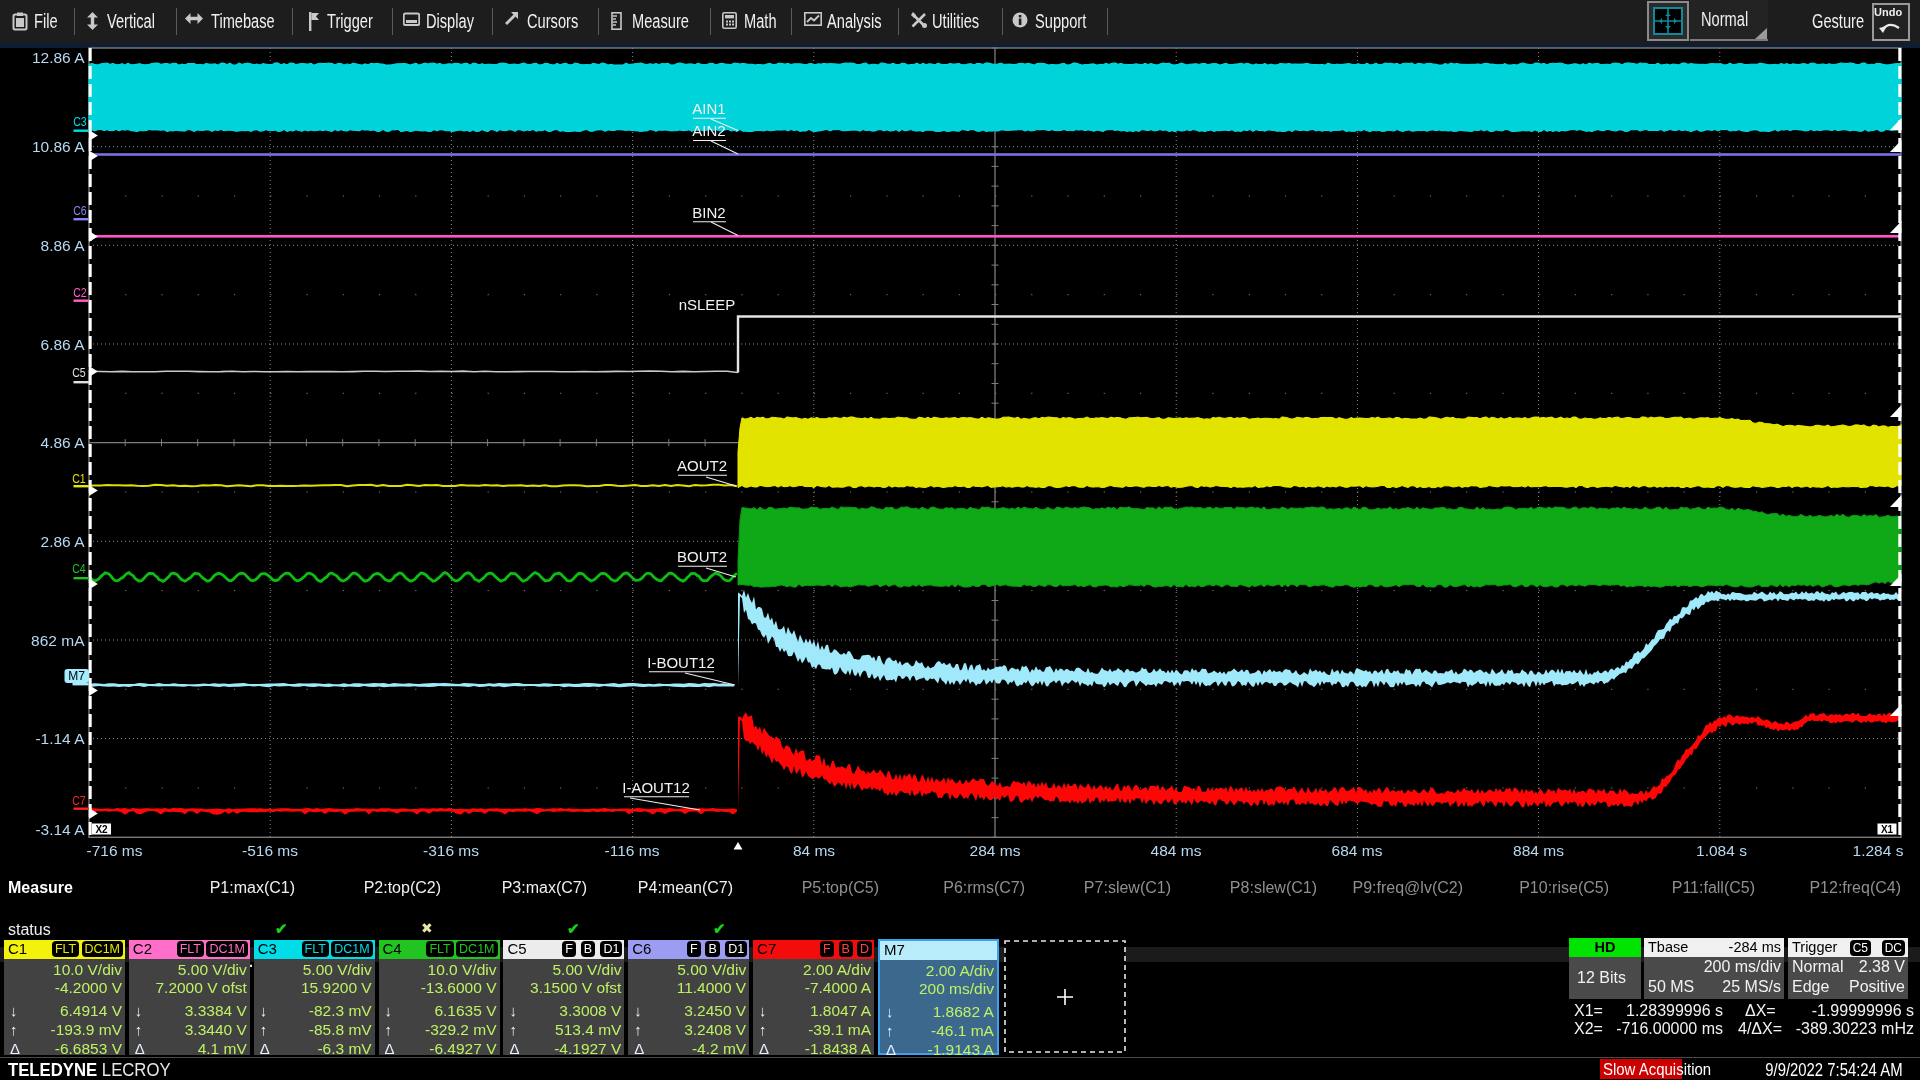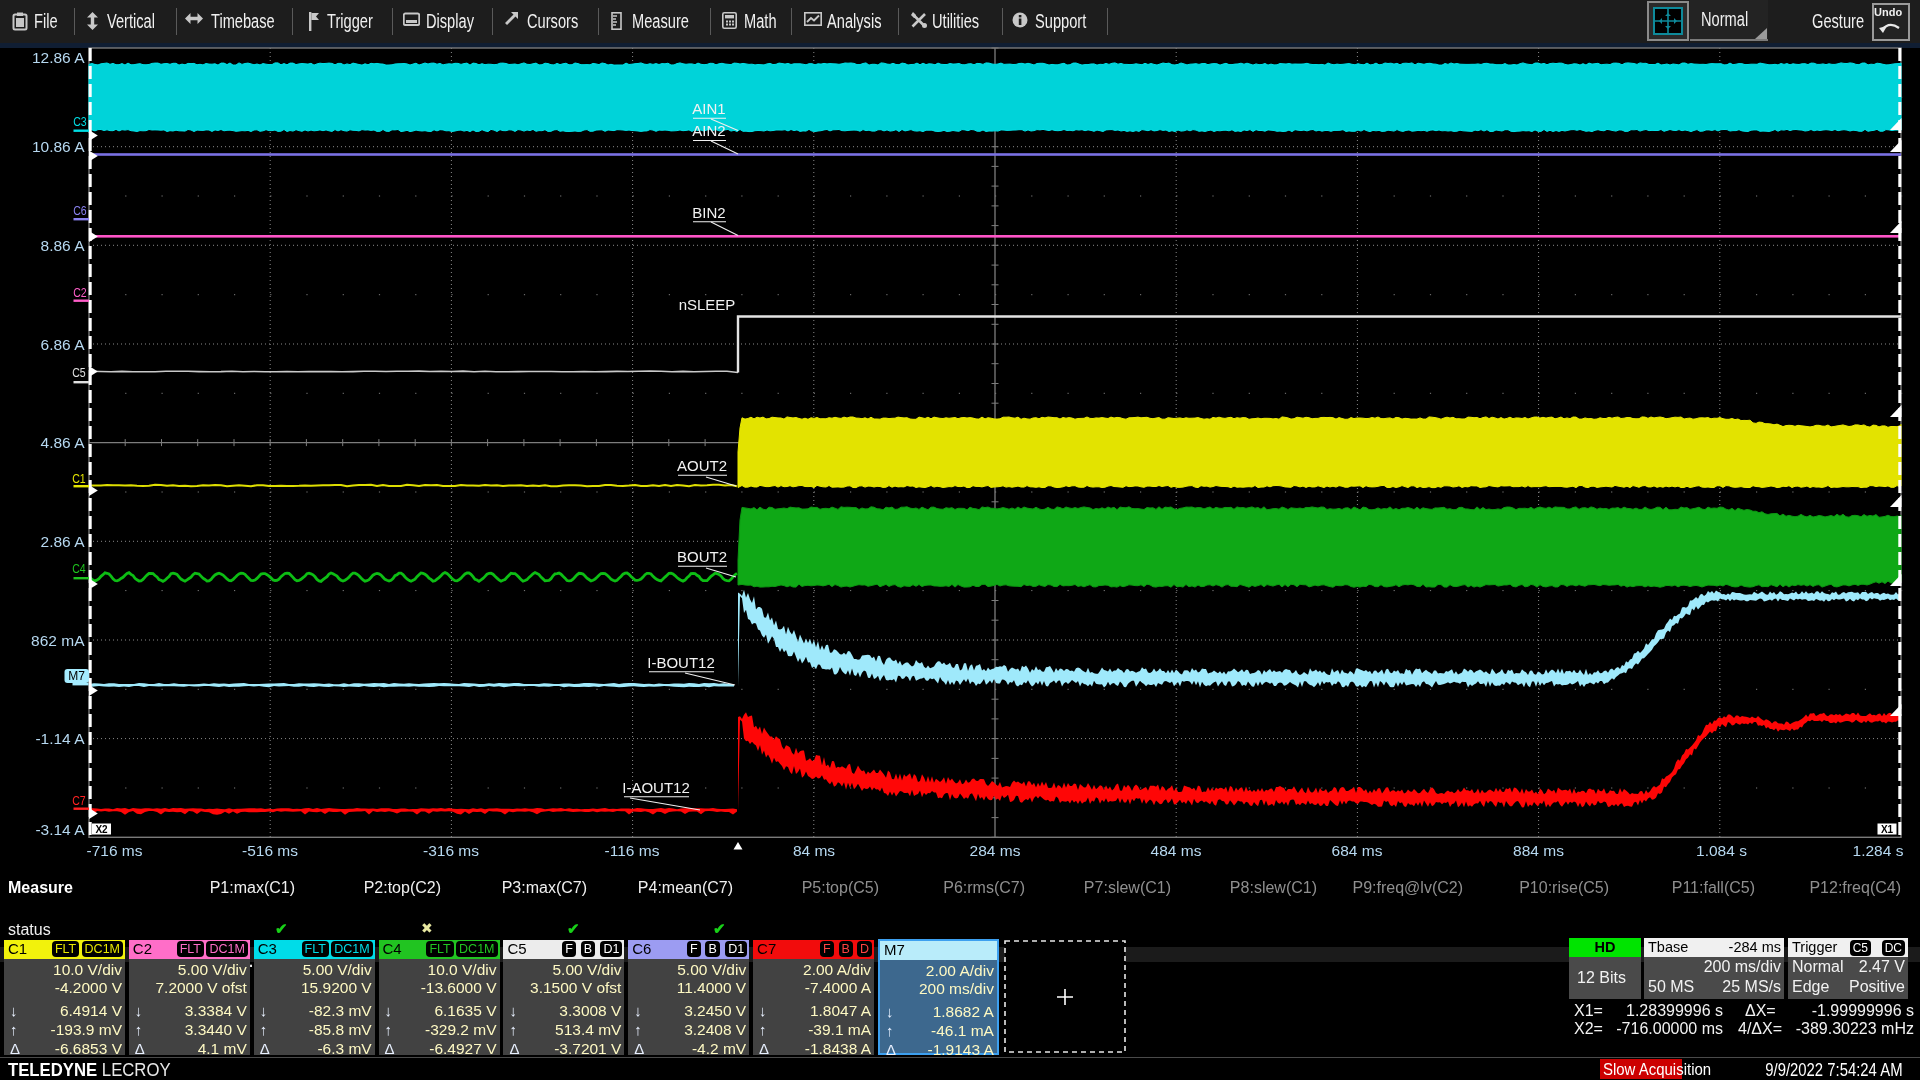--- a/index.html
+++ b/index.html
@@ -11,21 +11,21 @@
 .micon { position:absolute; top:12px; }
 #measure-row1 { left:0; top:876px; width:1920px; height:23px; }
 #measure-row2 { left:0; top:947px; width:1920px; height:15px; background:#1b1b1b; }
 #measure-row3 { left:0; top:920px; width:1682px; height:19px;padding-left:8px; }
 .mcell { position:absolute; font-size:16px; color:#f0f0f0; text-align:right; width:130px; }
 .mgrey { color:#8f8f8f; }
 .dbox { position:absolute; top:940px; width:121px; height:114.5px; background:#424242; }
 .dhdr { height:18.5px; font-size:15px; color:#000; padding-left:4px; line-height:18px; position:relative;}
 .badge { position:absolute; top:1px; background:#000; border-radius:4px; font-size:12.5px;
          line-height:16px; padding:0 3px; }
-.dline { position:absolute; right:3px; font-size:15.5px; color:#fef9c3; white-space:nowrap;text-align:center; }
+.dline { position:absolute; right:3px; font-size:15.5px; color:#bef264; white-space:nowrap;text-align:center; }
 .dsym { position:absolute; left:6px; font-size:15px; color:#e8f0ff; }
 .rbox { position:absolute; top:938px; }
 .rhdr { height:19px; font-size:14.5px; color:#000; line-height:18px; position:relative; }
 .rbody { height:42px; background:#4a4a4a; position:relative; font-size:15px; color:#f2f2f2; }
 .xline { position:absolute; font-size:16px; color:#f2f2f2; white-space:nowrap; }
 #statusbar { left:0; top:1057px; width:1920px; height:23px; background:#000; border-top:1px solid #4a4a4a; }
 </style></head><body>
 <div id="menubar" class="abs">
     <svg class="micon" style="left:12px" width="16" height="19" viewBox="0 0 16 19">
       <rect x="1.5" y="2.5" width="13" height="15" rx="1.5" fill="none" stroke="#c8c8c8" stroke-width="2"></rect>
@@ -310,21 +310,21 @@
     <div class="dsym" style="top:61.5px">↓</div>
     <div class="dsym" style="top:81px">↑</div>
     <div class="dsym" style="top:99.5px">Δ</div>
   </div>
 <div class="dbox" style="left:503.4px">
     <div class="dhdr" style="background:#ececec">C5<div class="badge" style="right:2.0px;color:#fff">D1</div><div class="badge" style="right:29.4px;color:#fff">B</div><div class="badge" style="right:48.6px;color:#fff">F</div></div>
     <div class="dline" style="top:21px">5.00 V/div</div>
     <div class="dline" style="top:38.5px">3.1500 V ofst</div>
     <div class="dline" style="top:61.5px">3.3008 V</div>
     <div class="dline" style="top:81px">513.4 mV</div>
-    <div class="dline" style="top:99.5px">-3.7201 V</div>
+    <div class="dline" style="top:99.5px">-4.1927 V</div>
     <div class="dsym" style="top:61.5px">↓</div>
     <div class="dsym" style="top:81px">↑</div>
     <div class="dsym" style="top:99.5px">Δ</div>
   </div>
 <div class="dbox" style="left:628.2px">
     <div class="dhdr" style="background:#9c9cf2">C6<div class="badge" style="right:2.0px;color:#fff">D1</div><div class="badge" style="right:29.4px;color:#fff">B</div><div class="badge" style="right:48.6px;color:#fff">F</div></div>
     <div class="dline" style="top:21px">5.00 V/div</div>
     <div class="dline" style="top:38.5px">11.4000 V</div>
     <div class="dline" style="top:61.5px">3.2450 V</div>
     <div class="dline" style="top:81px">3.2408 V</div>
@@ -377,21 +377,21 @@
     </div>
   </div>
 <div class="rbox" style="left:1788px;width:120px">
     <div class="rhdr" style="background:#f0f0f0">
       <span style="position:absolute;left:4px">Trigger</span>
       <span class="badge" style="right:37px;color:#fff;top:1.5px;font-size:12px">C5</span>
       <span class="badge" style="right:3px;color:#fff;top:1.5px;font-size:12px">DC</span>
     </div>
     <div class="rbody">
       <div class="xline" style="left:4px;top:1px">Normal</div>
-      <div class="xline" style="right:3px;top:1px">2.47 V</div>
+      <div class="xline" style="right:3px;top:1px">2.38 V</div>
       <div class="xline" style="left:4px;top:21px">Edge</div>
       <div class="xline" style="right:3px;top:21px">Positive</div>
     </div>
   </div>
 <div class="xline" style="left:1574px;top:1002px">X1=</div>
 <div class="xline" style="left:1574px;top:1020px">X2=</div>
 <div class="xline" style="right:197px;top:1002px">1.28399996 s</div>
 <div class="xline" style="right:197px;top:1020px">-716.00000 ms</div>
 <div class="xline" style="left:1745px;top:1002px">ΔX=</div>
 <div class="xline" style="left:1738px;top:1020px">4/ΔX=</div>

